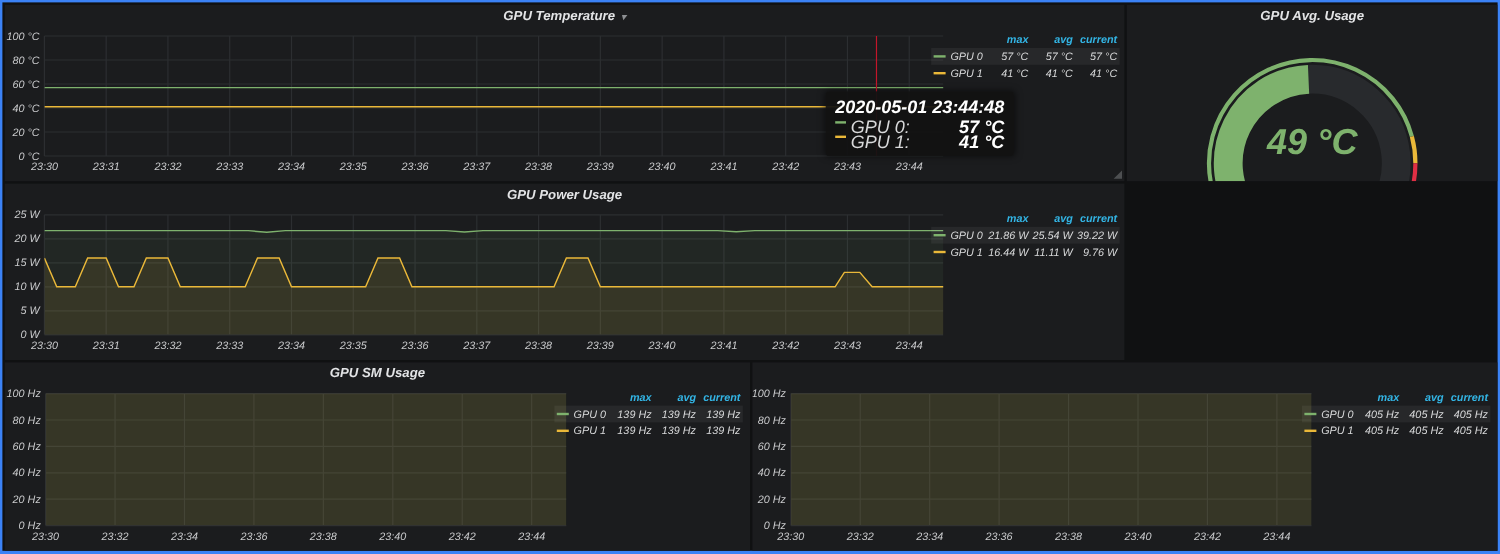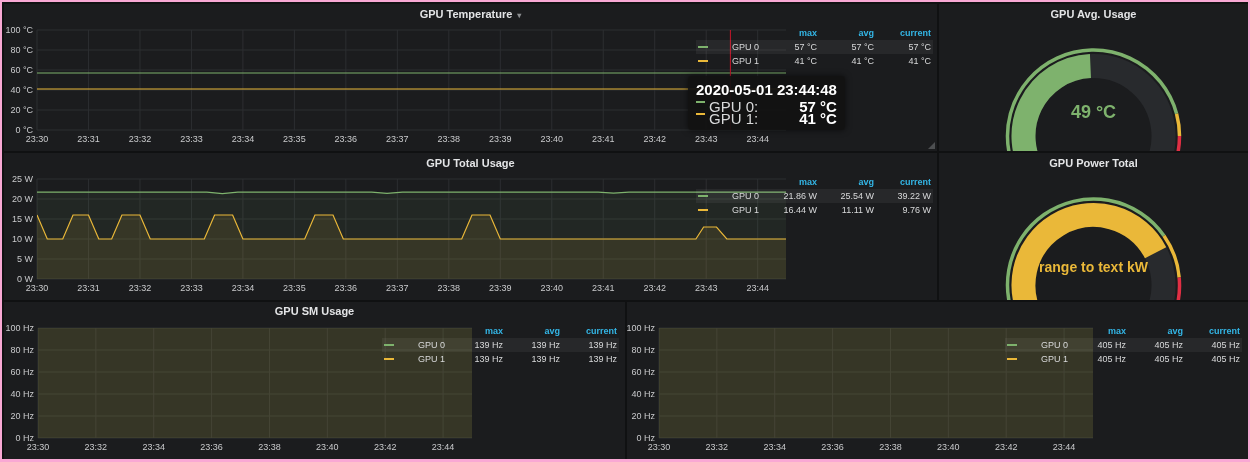--- a/index.html
+++ b/index.html
@@ -1,28 +1,28 @@
 <!DOCTYPE html>
 <html><head>
 <meta charset="utf-8">
 <style>
   html,body{margin:0;padding:0;background:#ffffff;}
-  .frame{width:1250px;height:462px;background:#f9a8d4;position:relative;}
+  .frame{width:1250px;height:462px;background:#3b82f6;position:relative;font-style:italic;}
   .dash{position:absolute;left:2px;top:2px;width:1246px;height:457px;background:#101112;
         font-family:"Liberation Sans",sans-serif;overflow:hidden;}
   .panel{position:absolute;background:#1b1c1e;overflow:hidden;}
   .ptitle{height:20px;line-height:20px;text-align:center;font-size:11px;font-weight:bold;
           color:#e3e4e6;cursor:pointer;}
   .ptitle3{height:18px;line-height:18px;}
   .caret{color:#8d8f92;margin-left:5px;font-size:8px;}
   svg{display:block;position:absolute;left:0;}
   svg text{font-family:"Liberation Sans",sans-serif;}
   .axis{fill:#c9cacc;font-size:9px;}
   .legend{position:absolute;font-size:9px;color:#d8d9da;line-height:13px;}
-  .lrow{display:flex;height:14px;align-items:center;padding:0 2px;gap:20px;}
+  .lrow{display:flex;height:14px;align-items:center;padding:0 2px;}
   .lrow.hl{background:rgba(255,255,255,0.055);}
   .ldash{width:13px;display:flex;align-items:center;}
   .ldash i{display:inline-block;width:10px;height:2px;}
   .llabel{width:29px;text-align:center;cursor:pointer;}
   .lc{width:37px;text-align:right;}
   .lhead .lc{color:#33b5e5;font-weight:bold;cursor:pointer;}
   .tooltip{position:absolute;left:684px;top:72px;background:rgba(18,18,18,0.94);
            border-radius:3px;padding:5px 8px;font-size:15px;color:#d8d9da;z-index:6;
            box-shadow:0 0 6px rgba(0,0,0,0.6);}
   .tt-time{font-weight:bold;color:#ffffff;margin-bottom:3px;white-space:nowrap;}
@@ -146,26 +146,26 @@
     <div class="ptitle">
       <span>GPU Avg. Usage</span>
     </div>
     <svg style="top:20px" width="309" height="127">
           <path d="M 97.16 152.15 A 70 70 0 1 1 211.84 152.15" stroke="#282a2d" stroke-width="24" fill="none"></path>
           <path d="M 84.05 161.33 A 86 86 0 1 1 237.57 89.74" stroke="#7eb26d" stroke-width="3.5" fill="none"></path>
           <path d="M 237.57 89.74 A 86 86 0 0 1 240.50 112.00" stroke="#eab839" stroke-width="3.5" fill="none"></path>
           <path d="M 240.50 112.00 A 86 86 0 0 1 224.95 161.33" stroke="#e02f44" stroke-width="3.5" fill="none"></path>
           <path d="M 97.16 152.15 A 70 70 0 0 1 151.45 42.07" stroke="#7eb26d" stroke-width="24" fill="none"></path>
         </svg>
-    <div class="gval" style="top:98px;font-size:18px;color:#7eb26d">49 °C</div>
+    <div class="gval" style="top:98px;font-size:30px;color:#7eb26d">49 °C</div>
   </div>
 
   <div class="panel" style="left:2px;top:151px;width:933px;height:147px">
     <div class="ptitle">
-      <span>GPU Total Usage</span>
+      <span>GPU Power Usage</span>
     </div>
     <svg style="top:20px" width="933" height="127">
           <defs>
             <clipPath id="clip1">
               <rect x="33" y="6" width="749" height="100"></rect>
             </clipPath>
           </defs>
           <line x1="33" y1="106" x2="782" y2="106" stroke="#2c2e31" stroke-width="1"></line>
           <text x="29" y="109" text-anchor="end" class="axis">0 W</text>
           <line x1="33" y1="86" x2="782" y2="86" stroke="#2c2e31" stroke-width="1"></line>
@@ -237,33 +237,20 @@
               <i style="background:#eab839"></i>
             </span>
             <span class="llabel">GPU 1</span>
             <span class="lc">16.44 W</span>
             <span class="lc">11.11 W</span>
             <span class="lc">9.76 W</span>
           </div>
         </div>
   </div>
 
-  <div class="panel" style="left:937px;top:151px;width:309px;height:147px">
-    <div class="ptitle">
-      <span>GPU Power Total</span>
-    </div>
-    <svg style="top:20px" width="309" height="127">
-          <path d="M 97.16 152.15 A 70 70 0 1 1 211.84 152.15" stroke="#282a2d" stroke-width="24" fill="none"></path>
-          <path d="M 84.05 161.33 A 86 86 0 0 1 224.95 62.67" stroke="#7eb26d" stroke-width="3.5" fill="none"></path>
-          <path d="M 224.95 62.67 A 86 86 0 0 1 240.17 104.50" stroke="#eab839" stroke-width="3.5" fill="none"></path>
-          <path d="M 240.17 104.50 A 86 86 0 0 1 224.95 161.33" stroke="#e02f44" stroke-width="3.5" fill="none"></path>
-          <path d="M 97.16 152.15 A 70 70 0 1 1 216.59 79.68" stroke="#eab839" stroke-width="24" fill="none"></path>
-        </svg>
-    <div class="gval" style="top:106px;font-size:14px;color:#eab839">range to text kW</div>
-  </div>
 
   <div class="panel" style="left:2px;top:300px;width:621px;height:157px">
     <div class="ptitle ptitle3">
       <span>GPU SM Usage</span>
     </div>
     <svg style="top:18px" width="621" height="139">
           <defs>
             <clipPath id="clip2">
               <rect x="34" y="8" width="434" height="110"></rect>
             </clipPath>

